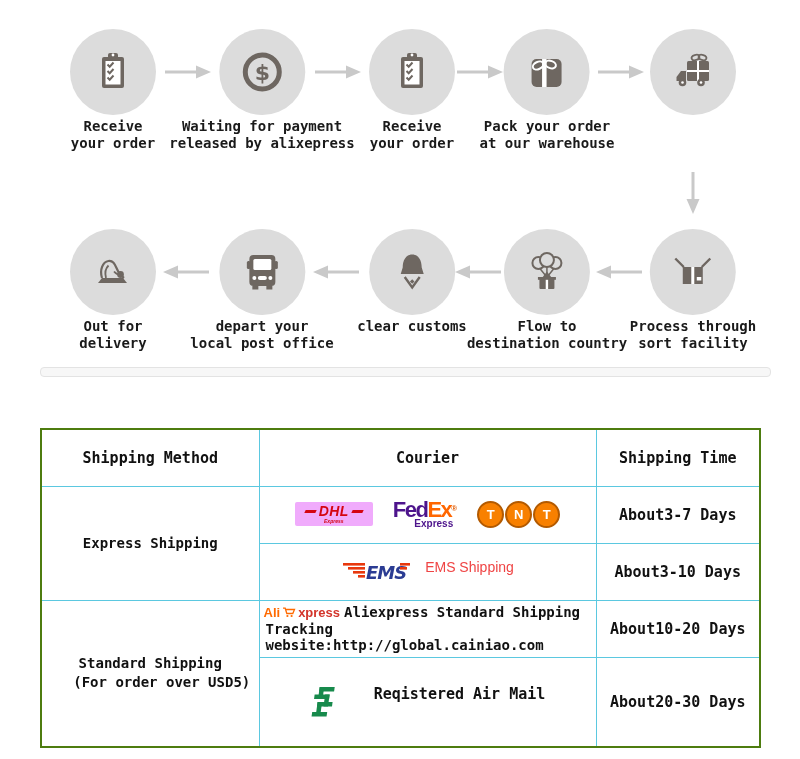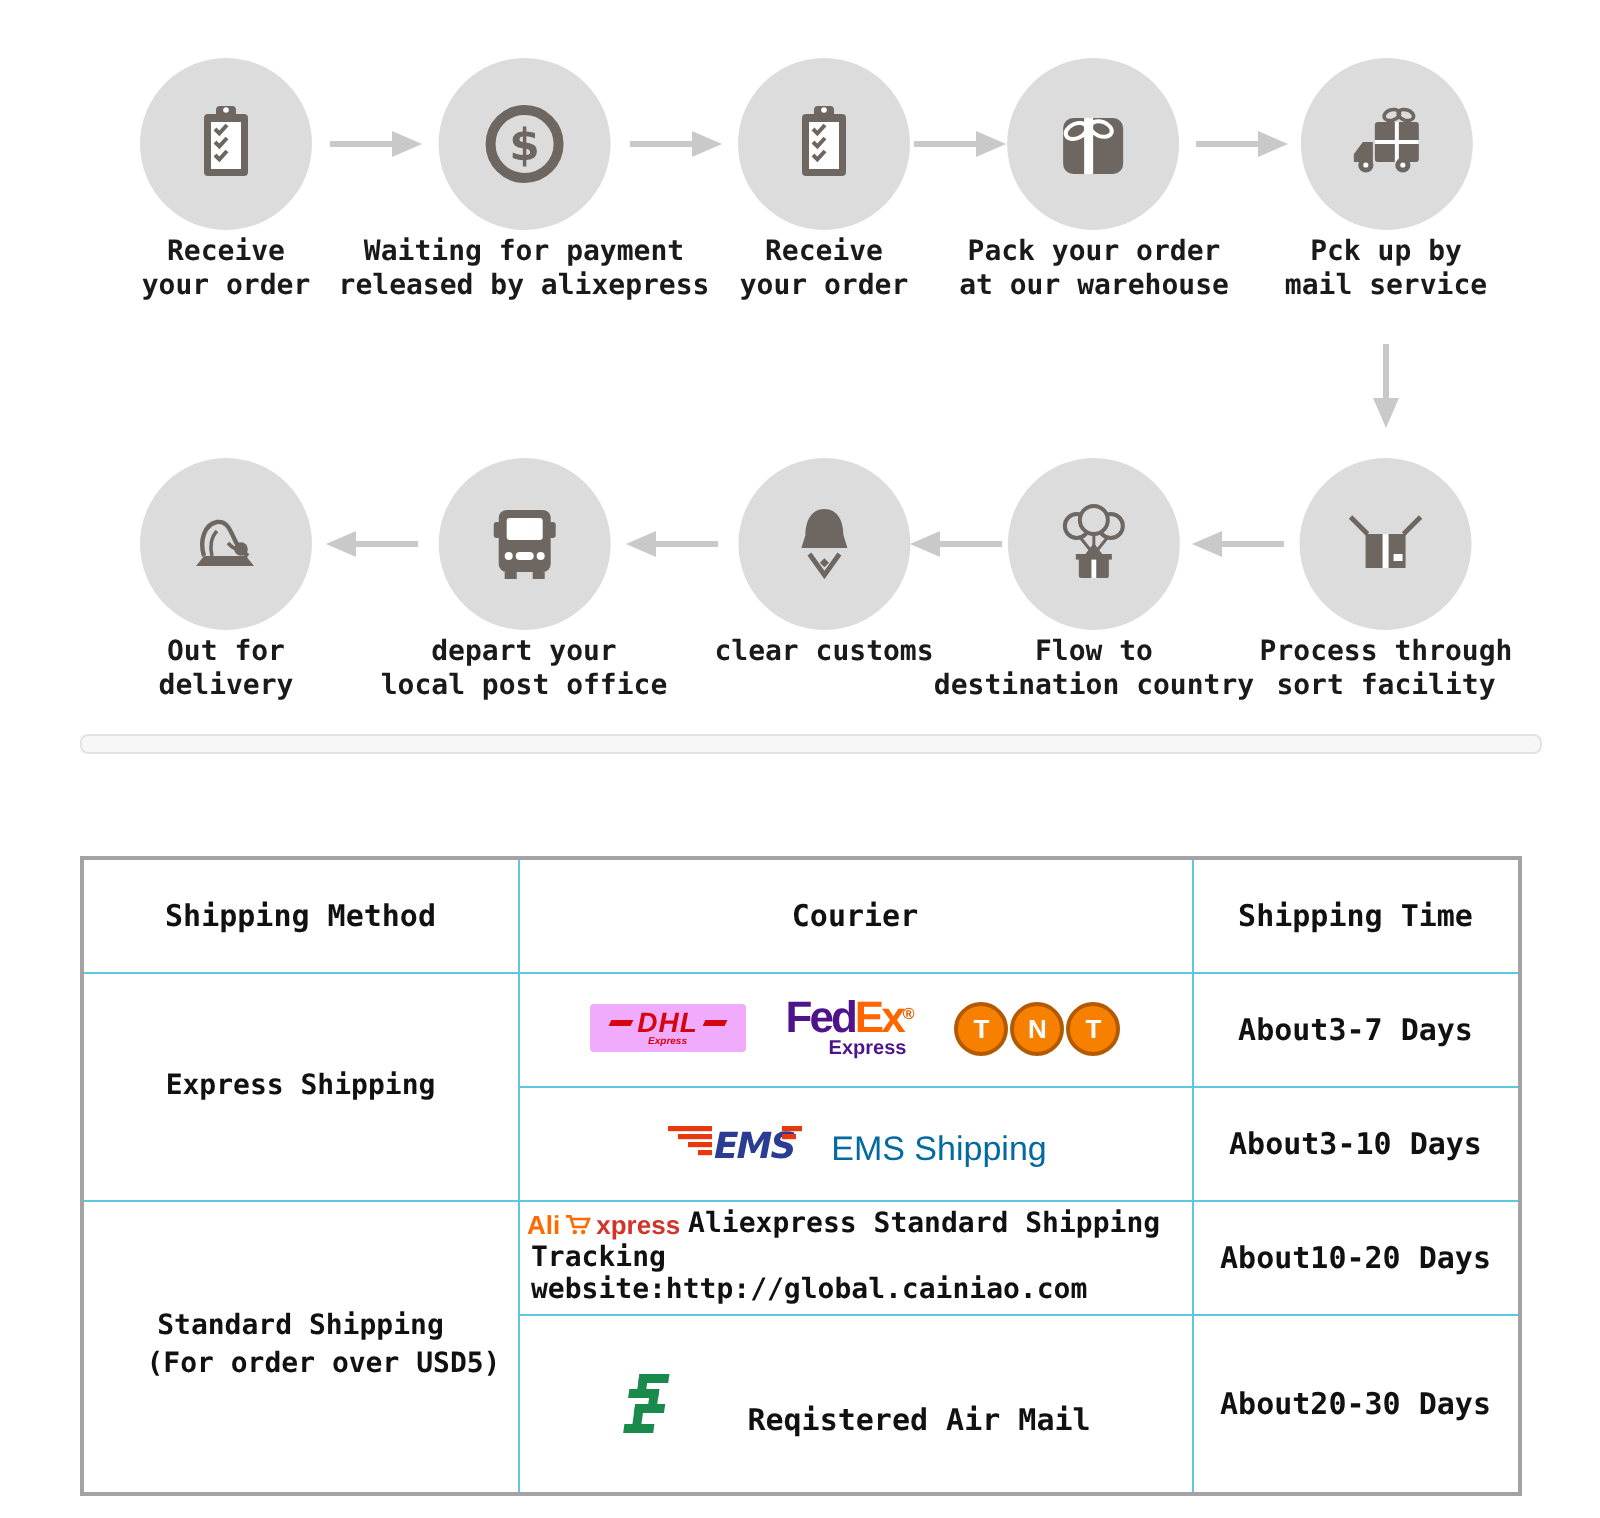--- a/index.html
+++ b/index.html
@@ -15,34 +15,34 @@
   .label{margin-top:3px;font-size:14px;font-weight:bold;color:#1a1a1a;
          text-align:center;line-height:1.18;white-space:nowrap;}
   .arrow{position:absolute;}
 
   
   .divider{position:absolute;left:40px;top:367px;width:729px;height:8px;
            background:#f7f7f7;border:1px solid #e3e3e3;border-radius:4px;}
 
   
   table.ship{position:absolute;left:40px;top:428px;width:719px;border-collapse:collapse;
-             border:2px solid #a3a3a3;table-layout:fixed;}
+             border:2px solid #4d7c0f;table-layout:fixed;}
   table.ship td,table.ship th{border:1px solid #5BC8E0;padding:0;vertical-align:middle;
              font-weight:bold;color:#111;}
   col.c-method{width:218px}col.c-courier{width:337px}col.c-time{width:164px}
   tr.hdr{height:57px}
   tr.r{height:57px}
   tr.rlast{height:90px}
   th{font-size:15px;font-weight:bold;text-align:center;}
   td.time{font-size:15px;text-align:center;}
   td.method{text-align:center;color:#F7C33C;font-size:14px;line-height:1.35;}
   td.method .sub{font-size:14px;padding-left:23px;}
   td.courier{text-align:center;}
   .logo-row{display:flex;align-items:center;justify-content:center;gap:20px;}
-  .courier-flex{display:flex;align-items:flex-end;justify-content:center;gap:14px;}
+  .courier-flex{display:flex;align-items:flex-start;justify-content:center;gap:14px;}
 
   
   .logo-dhl{background:#f0abfc;border-radius:2px;width:78px;height:24px;display:flex;
             flex-direction:column;align-items:center;justify-content:center;line-height:1;}
   .dhl-text{color:#D40511;font-weight:bold;font-style:italic;font-size:14px;
             font-family:"Liberation Sans",sans-serif;letter-spacing:.5px;display:flex;align-items:center;}
   .dhl-text::before,.dhl-text::after{content:"";display:inline-block;width:11px;height:3px;
             background:#D40511;margin:0 3px;transform:skewX(-25deg);}
   .dhl-sub{color:#D40511;font-size:5px;font-style:italic;font-family:"Liberation Sans",sans-serif;margin-top:1px;}
 
@@ -53,21 +53,21 @@
   .fedex-reg{color:#E05A00;font-size:8px;vertical-align:super;}
   .fedex-sub{color:#4D148C;font-size:10px;font-weight:bold;margin-top:2px;padding-right:4px;}
 
   
   .logo-tnt{display:flex;gap:1px;}
   .tnt-circle{width:23px;height:23px;border-radius:50%;background:#F88000;border:2px solid #B35A00;
               color:#fff;font-weight:bold;font-size:13px;display:flex;align-items:center;
               justify-content:center;font-family:"Liberation Sans",sans-serif;}
 
   
-  .ems-text{color:#0369a1;font-size:17px;font-weight:normal;font-family:"Liberation Sans",sans-serif;}
+  .ems-text{color:#ef4444;font-size:14px;font-weight:normal;font-family:"Liberation Sans",sans-serif;}
 
   
   .ali-line{display:flex;align-items:center;justify-content:flex-start;gap:2px;padding-left:4px;}
   .ali-ali{color:#FF6A00;font-weight:bold;font-size:13px;font-family:"Liberation Sans",sans-serif;}
   .ali-xpress{color:#D3342A;font-weight:bold;font-size:13px;font-family:"Liberation Sans",sans-serif;}
   .ali-text1{font-size:14px;margin-left:2px;}
   .ali-text2{font-size:14px;text-align:left;padding-left:6px;margin-top:1px;}
 
   .cp-text{font-size:15px;}
 </style>
@@ -147,24 +147,20 @@
         <ellipse cx="33.5" cy="9.5" rx="4" ry="2.6" fill="none" stroke="#6E6761" stroke-width="1.8" transform="rotate(18 33.5 9.5)"></ellipse>
         <rect x="18" y="13" width="22" height="20" rx="1.5" fill="#6E6761"></rect>
         <rect x="28" y="13" width="2" height="20" fill="#fff"></rect>
         <rect x="18" y="22" width="22" height="2" fill="#fff"></rect>
         <path d="M17 33 v-10 h-5 l-4.5 6 V33 z" fill="#6E6761"></path>
         <circle cx="13.5" cy="34.5" r="3.8" fill="#6E6761"></circle>
           <circle cx="13.5" cy="34.5" r="1.3" fill="#fff"></circle>
         <circle cx="32" cy="34.5" r="3.8" fill="#6E6761"></circle>
           <circle cx="32" cy="34.5" r="1.3" fill="#fff"></circle>
       </svg>
-    </div>
-    <div class="label">
-      <div>Pck up by</div>
-      <div>mail service</div>
     </div>
   </div>
 
   <svg class="arrow" style="left:163px;top:65px" width="48" height="14">
     <line x1="2" y1="7" x2="35" y2="7" stroke="#C9C9C9" stroke-width="3"></line>
     <polygon points="33,0.5 48,7 33,13.5" fill="#C9C9C9"></polygon>
   </svg>
   <svg class="arrow" style="left:313px;top:65px" width="48" height="14">
     <line x1="2" y1="7" x2="35" y2="7" stroke="#C9C9C9" stroke-width="3"></line>
     <polygon points="33,0.5 48,7 33,13.5" fill="#C9C9C9"></polygon>

